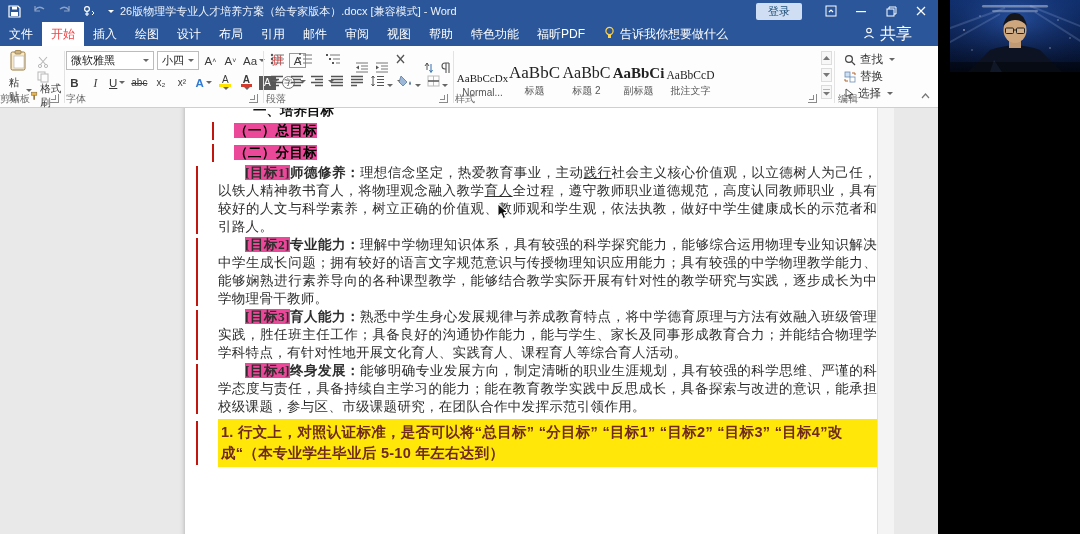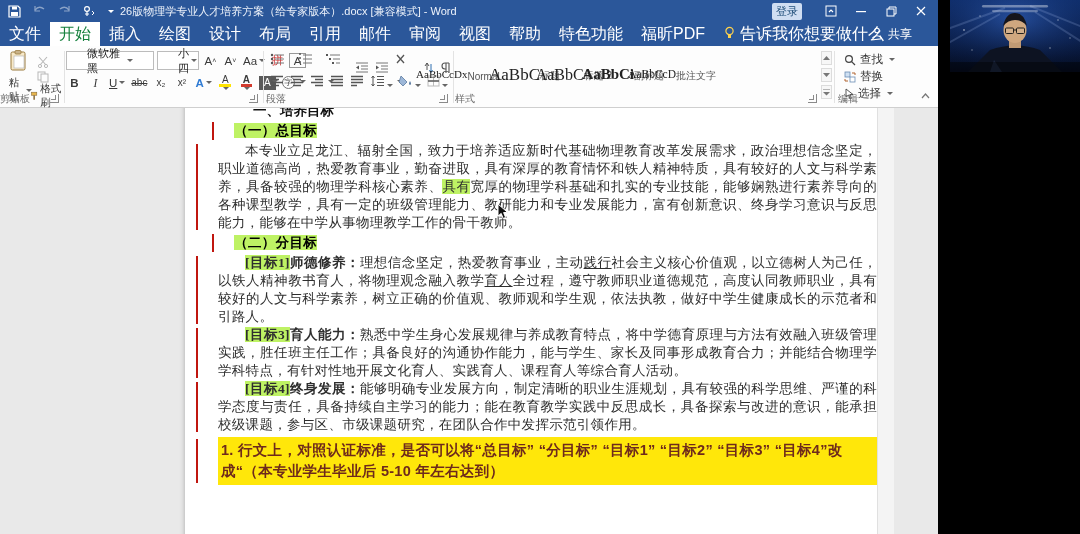--- a/index.html
+++ b/index.html
@@ -10,60 +10,60 @@
 
   
   .titlebar{position:absolute;left:0;top:0;width:938px;height:22px;background:#2b579a;color:#fff}
   .qat{position:absolute;left:6px;top:0;height:22px;display:flex;align-items:center;gap:9px}
   .qat .ico{display:flex;align-items:center;justify-content:center;width:16px;height:16px}
   .dim{opacity:.45}
   .titletext{position:absolute;left:120px;right:160px;top:0;height:22px;line-height:22px;
     text-align:left;font-size:11px;color:#eef3fb;white-space:nowrap;overflow:hidden}
   .tbright{position:absolute;right:2px;top:0;height:22px;display:flex;align-items:center}
   .signin{background:#cfdef2;color:#1f4e79;font-size:11px;border:none;border-radius:2px;
-    padding:2px 4px;margin-right:14px;line-height:13px}
+    padding:2px 12px;margin-right:14px;line-height:13px}
   .wbtn{width:30px;height:22px;display:flex;align-items:center;justify-content:center}
 
   
   .tabrow{position:absolute;left:0;top:22px;width:938px;height:24px;background:#2b579a;
-    display:flex;align-items:stretch;color:#fff;font-size:16px}
+    display:flex;align-items:stretch;color:#fff;font-size:12px}
   .tab{display:flex;align-items:center;padding:0 9px;white-space:nowrap}
-  .tab.active{background:#fff;color:#15803d}
+  .tab.active{background:#fff;color:#ef4444}
   .tellme{display:flex;align-items:center;gap:5px;padding:0 10px;white-space:nowrap}
   .share{position:absolute;right:26px;top:22px;height:24px;display:flex;align-items:center;
-    gap:5px;color:#fff;font-size:12px}
+    gap:5px;color:#fff;font-size:16px}
 
   
   .ribbon{position:absolute;left:0;top:46px;width:938px;height:62px;background:#fdfdfd;
     border-bottom:1px solid #cfcfcf}
   .group{position:absolute;top:0;height:61px}
   .glabel{position:absolute;bottom:1px;left:0;right:0;text-align:left;font-size:10px;color:#6a6a6a}
   .gsep{position:absolute;top:5px;height:52px;width:1px;background:#e3e3e3}
   .r1{position:absolute;top:5px;left:0;display:flex;align-items:center}
   .r2{position:absolute;top:27px;left:0;display:flex;align-items:center}
   .btn{display:flex;align-items:center;justify-content:center;height:19px;min-width:17px;
     font-size:11.5px;color:#3a3a3a;padding:0 1px}
   .caret{width:0;height:0;border-left:3px solid transparent;border-right:3px solid transparent;
     border-top:3.5px solid #666;margin-left:2px;display:inline-block}
   .combo{display:flex;align-items:center;justify-content:space-between;height:19px;
-    border:1px solid #bcbcbc;background:#fff;font-size:11px;padding:0 20px;color:#222}
+    border:1px solid #bcbcbc;background:#fff;font-size:11px;padding:0 4px;color:#222}
   .launcher{position:absolute;bottom:4px;width:9px;height:9px;border-right:1.5px solid #8a8a8a;
     border-bottom:1.5px solid #8a8a8a}
   .launcher:after{content:"";position:absolute;right:2px;bottom:2px;width:4px;height:4px;
     border-right:1.5px solid #8a8a8a;border-bottom:1.5px solid #8a8a8a}
   .u-line{text-decoration:underline}
   .hl-bar{display:block;width:12px;height:3px;margin-top:-1px;background:#ffe400}
   .red-bar{display:block;width:11px;height:3px;margin-top:-1px;background:#d23b2e}
   .grey-box{background:#5a5a5a;color:#fff;padding:0 2px}
   .circ{border:1px solid #777;border-radius:50%;width:13px;height:13px;display:flex;
     align-items:center;justify-content:center;font-size:8px}
   .collapse{position:absolute;right:8px;bottom:4px;color:#777}
 
   
-  .scard{width:51px;height:50px;display:flex;align-items:center;
+  .scard{width:51px;height:50px;display:flex;flex-direction:column;align-items:center;
     justify-content:flex-end;padding-bottom:3px;background:#fdfdfd}
   .sprev{font-family:"Liberation Serif","DejaVu Serif",serif;color:#222;line-height:1;
     white-space:nowrap;display:block}
   .sname{font-size:10px;color:#555;margin-top:3px;white-space:nowrap}
   .sgalscroll{position:absolute;right:0;top:5px;width:13px;height:48px;display:flex;
     flex-direction:column;justify-content:space-between;align-items:center}
   .tinybtn{width:11px;height:14px;border:1px solid #dcdcdc;background:#f7f7f7;display:flex;
     align-items:center;justify-content:center}
 
   
@@ -79,21 +79,21 @@
     font-family:"Liberation Serif","DejaVu Serif",serif}
   .partial{font-weight:bold;font-size:13.5px;line-height:18px;margin-left:2.6em;color:#111}
   .para{position:relative;font-size:13.5px;line-height:18px;text-align:justify;color:#2e2e2e;
     letter-spacing:.3px}
   .para::before{content:"";position:absolute;left:-22px;top:2px;bottom:2px;width:2px;background:#c0160f}
   .para.body{text-indent:2em}
   .para.heading{font-weight:bold;margin-left:1.2em;line-height:22px;color:#000}
   .para.comment{background:#ffe70a;font-family:"Liberation Sans","DejaVu Sans",sans-serif;
     font-weight:bold;color:#6e2a1c;font-size:14.5px;line-height:21px;text-indent:0;
     padding:3px 3px;margin-top:3px;text-align:left}
-  .hl{background:#bef264}
+  .hl{background:#ec4899}
   .b{font-weight:bold}
   .u{text-decoration:underline}
 
   
   .cursor{position:absolute;left:497px;top:203px;z-index:50}
 
   
   .sidepanel{position:absolute;left:938px;top:0;width:142px;height:534px;background:#000}
   .video{position:absolute;left:12px;top:0;width:130px;height:72px;overflow:hidden}
 </style>
@@ -299,20 +299,21 @@
             </div>
           <div class="btn grey-box" style="font-size:10px;height:14px">
               <span>A</span>
             </div>
           <div class="btn">
               <span class="circ">
                 <span>字</span>
               </span>
             </div>
         </div>
+        <div class="glabel">字体</div>
         <div class="launcher" style="right:4px"></div>
       </div>
       <div class="gsep" style="left:263px"></div>
 
       <div class="group" style="left:266px;width:186px">
         <div class="r1" style="gap:6px;left:4px">
           <span><svg width="15" height="12" viewBox="0 0 15 12">
                 <circle cx="2" cy="2" r="1.2" fill="#555"></circle>
                 <circle cx="2" cy="6" r="1.2" fill="#555"></circle>
                 <circle cx="2" cy="10" r="1.2" fill="#555"></circle>
@@ -461,23 +462,23 @@
             <path d="M1 5 L4.5 1 L8 5" fill="none" stroke="#777" stroke-width="1.2"></path>
           </svg>
       </div>
     </div>
 
     <div class="docarea">
       <div class="page">
         <div class="partial">一、培养目标</div>
         <div id="doc-paragraphs">
             <div class="para heading"><span class="hl b">（一）总目标</span></div>
-            <div class="para body"><span>本专业立足龙江、辐射全国，致力于培养适应新时代基础物理教育改革发展需求，政治理想信念坚定，职业道德高尚，热爱教育事业，勤奋进取，具有深厚的教育情怀和铁人精神特质，具有较好的人文与科学素养，具备较强的物理学科核心素养、</span><span class="hl">具有</span><span>宽厚的物理学科基础和扎实的专业技能，能够娴熟进行素养导向的各种课型教学，具有一定的班级管理能力、教研能力和专业发展能力，富有创新意识、终身学习意识与反思能力，能够在中学从事物理教学工作的骨干教师。</span></div>
             <div class="para heading"><span class="hl b">（二）分目标</span></div>
             <div class="para body"><span class="hl b">[目标1]</span><span class="b">师德修养：</span><span>理想信念坚定，热爱教育事业，主动</span><span class="u">践行</span><span>社会主义核心价值观，以立德树人为己任，以铁人精神教书育人，将物理观念融入教学</span><span class="u">育人</span><span>全过程，遵守教师职业道德规范，高度认同教师职业，具有较好的人文与科学素养，树立正确的价值观、教师观和学生观，依法执教，做好中学生健康成长的示范者和引路人。</span></div>
+            <div class="para body"><span class="hl b">[目标2]</span><span class="b">专业能力：</span><span>理解中学物理知识体系，具有较强的科学探究能力，能够综合运用物理专业知识解决中学生成长问题；拥有较好的语言文字规范意识与传授物理知识应用能力；具有较强的中学物理教学能力、能够娴熟进行素养导向的各种课型教学，能够结合教学实际开展有针对性的教学研究与实践，逐步成长为中学物理骨干教师。</span></div>
             <div class="para body"><span class="hl b">[目标3]</span><span class="b">育人能力：</span><span>熟悉中学生身心发展规律与养成教育特点，将中学德育原理与方法有效融入班级管理实践，胜任班主任工作；具备良好的沟通协作能力，能与学生、家长及同事形成教育合力；并能结合物理学学科特点，有针对性地开展文化育人、实践育人、课程育人等综合育人活动。</span></div>
             <div class="para body"><span class="hl b">[目标4]</span><span class="b">终身发展：</span><span>能够明确专业发展方向，制定清晰的职业生涯规划，具有较强的科学思维、严谨的科学态度与责任，具备持续自主学习的能力；能在教育教学实践中反思成长，具备探索与改进的意识，能承担校级课题，参与区、市级课题研究，在团队合作中发挥示范引领作用。</span></div>
             <div class="para comment"><span>1. 行文上，对照认证标准，是否可以将“总目标” “分目标” “目标1” “目标2” “目标3” “目标4”改成“（本专业学生毕业后 5-10 年左右达到）</span></div>
           </div>
       </div>
       <div class="scrollstrip"></div>
     </div>
 
     <div class="cursor">
       <svg width="12" height="17" viewBox="0 0 12 17">

